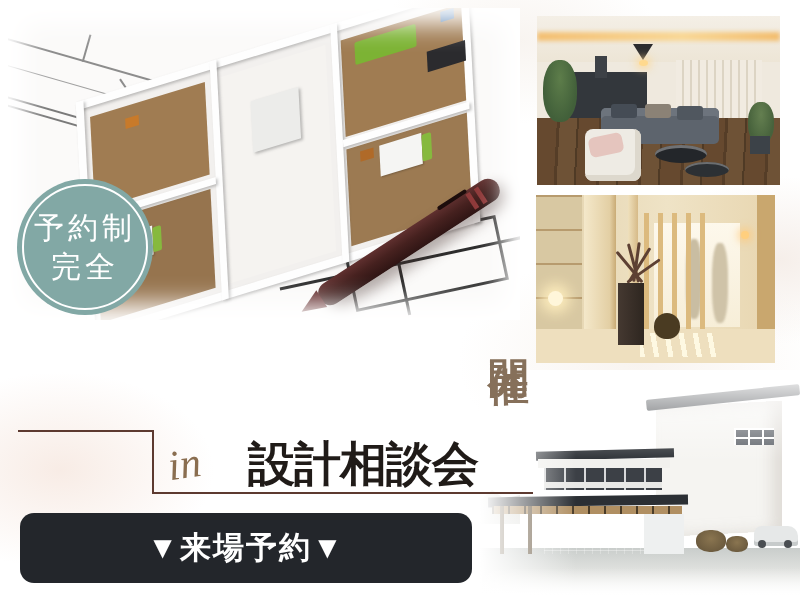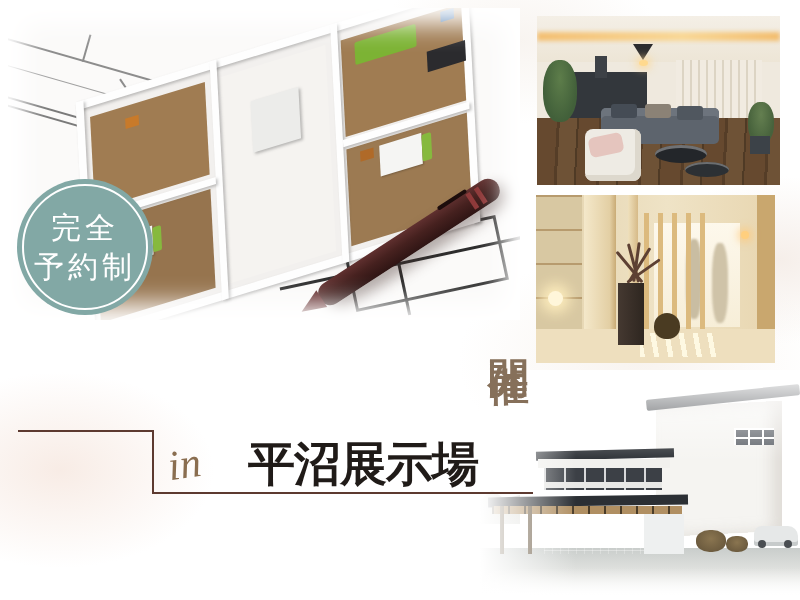--- a/index.html
+++ b/index.html
@@ -171,34 +171,37 @@
       <div class="mpic" style="left:390px;top:30px;background:#3a6ea8"></div>
     </div>
     <div class="pen">
         <div class="clip"></div>
       </div>
     <div class="fp-fade"></div>
   </div>
 
   <div class="badge">
     <div class="badge-text">
+      <div>予約制</div>
       <div>完全</div>
-      <div>予約制</div>
     </div>
   </div>
 
   <div class="title-sub">開催</div>
 
   <div class="frame-line" style="left:18px;top:430px;width:135px;height:2px"></div>
   <div class="frame-line" style="left:152px;top:430px;width:2px;height:64px"></div>
   <div class="frame-line" style="left:152px;top:492px;width:381px;height:2px"></div>
 
   <div class="loc-in">in</div>
-  <div class="loc-name">平沼展示場</div>
-
+  <div class="loc-name">設計相談会</div>
+
+  <button class="cta">
+    <span class="cta-label">▼来場予約▼</span>
+  </button>
 
   <div class="photo living">
     <div class="lr-ceiling"></div>
     <div class="lr-glow"></div>
     <div class="lr-wall"></div>
     <div class="lr-blinds"></div>
     <div class="lr-kitchen"></div>
     <div class="lr-hood"></div>
     <div class="lr-floor"></div>
     <div class="lr-plant"></div>

